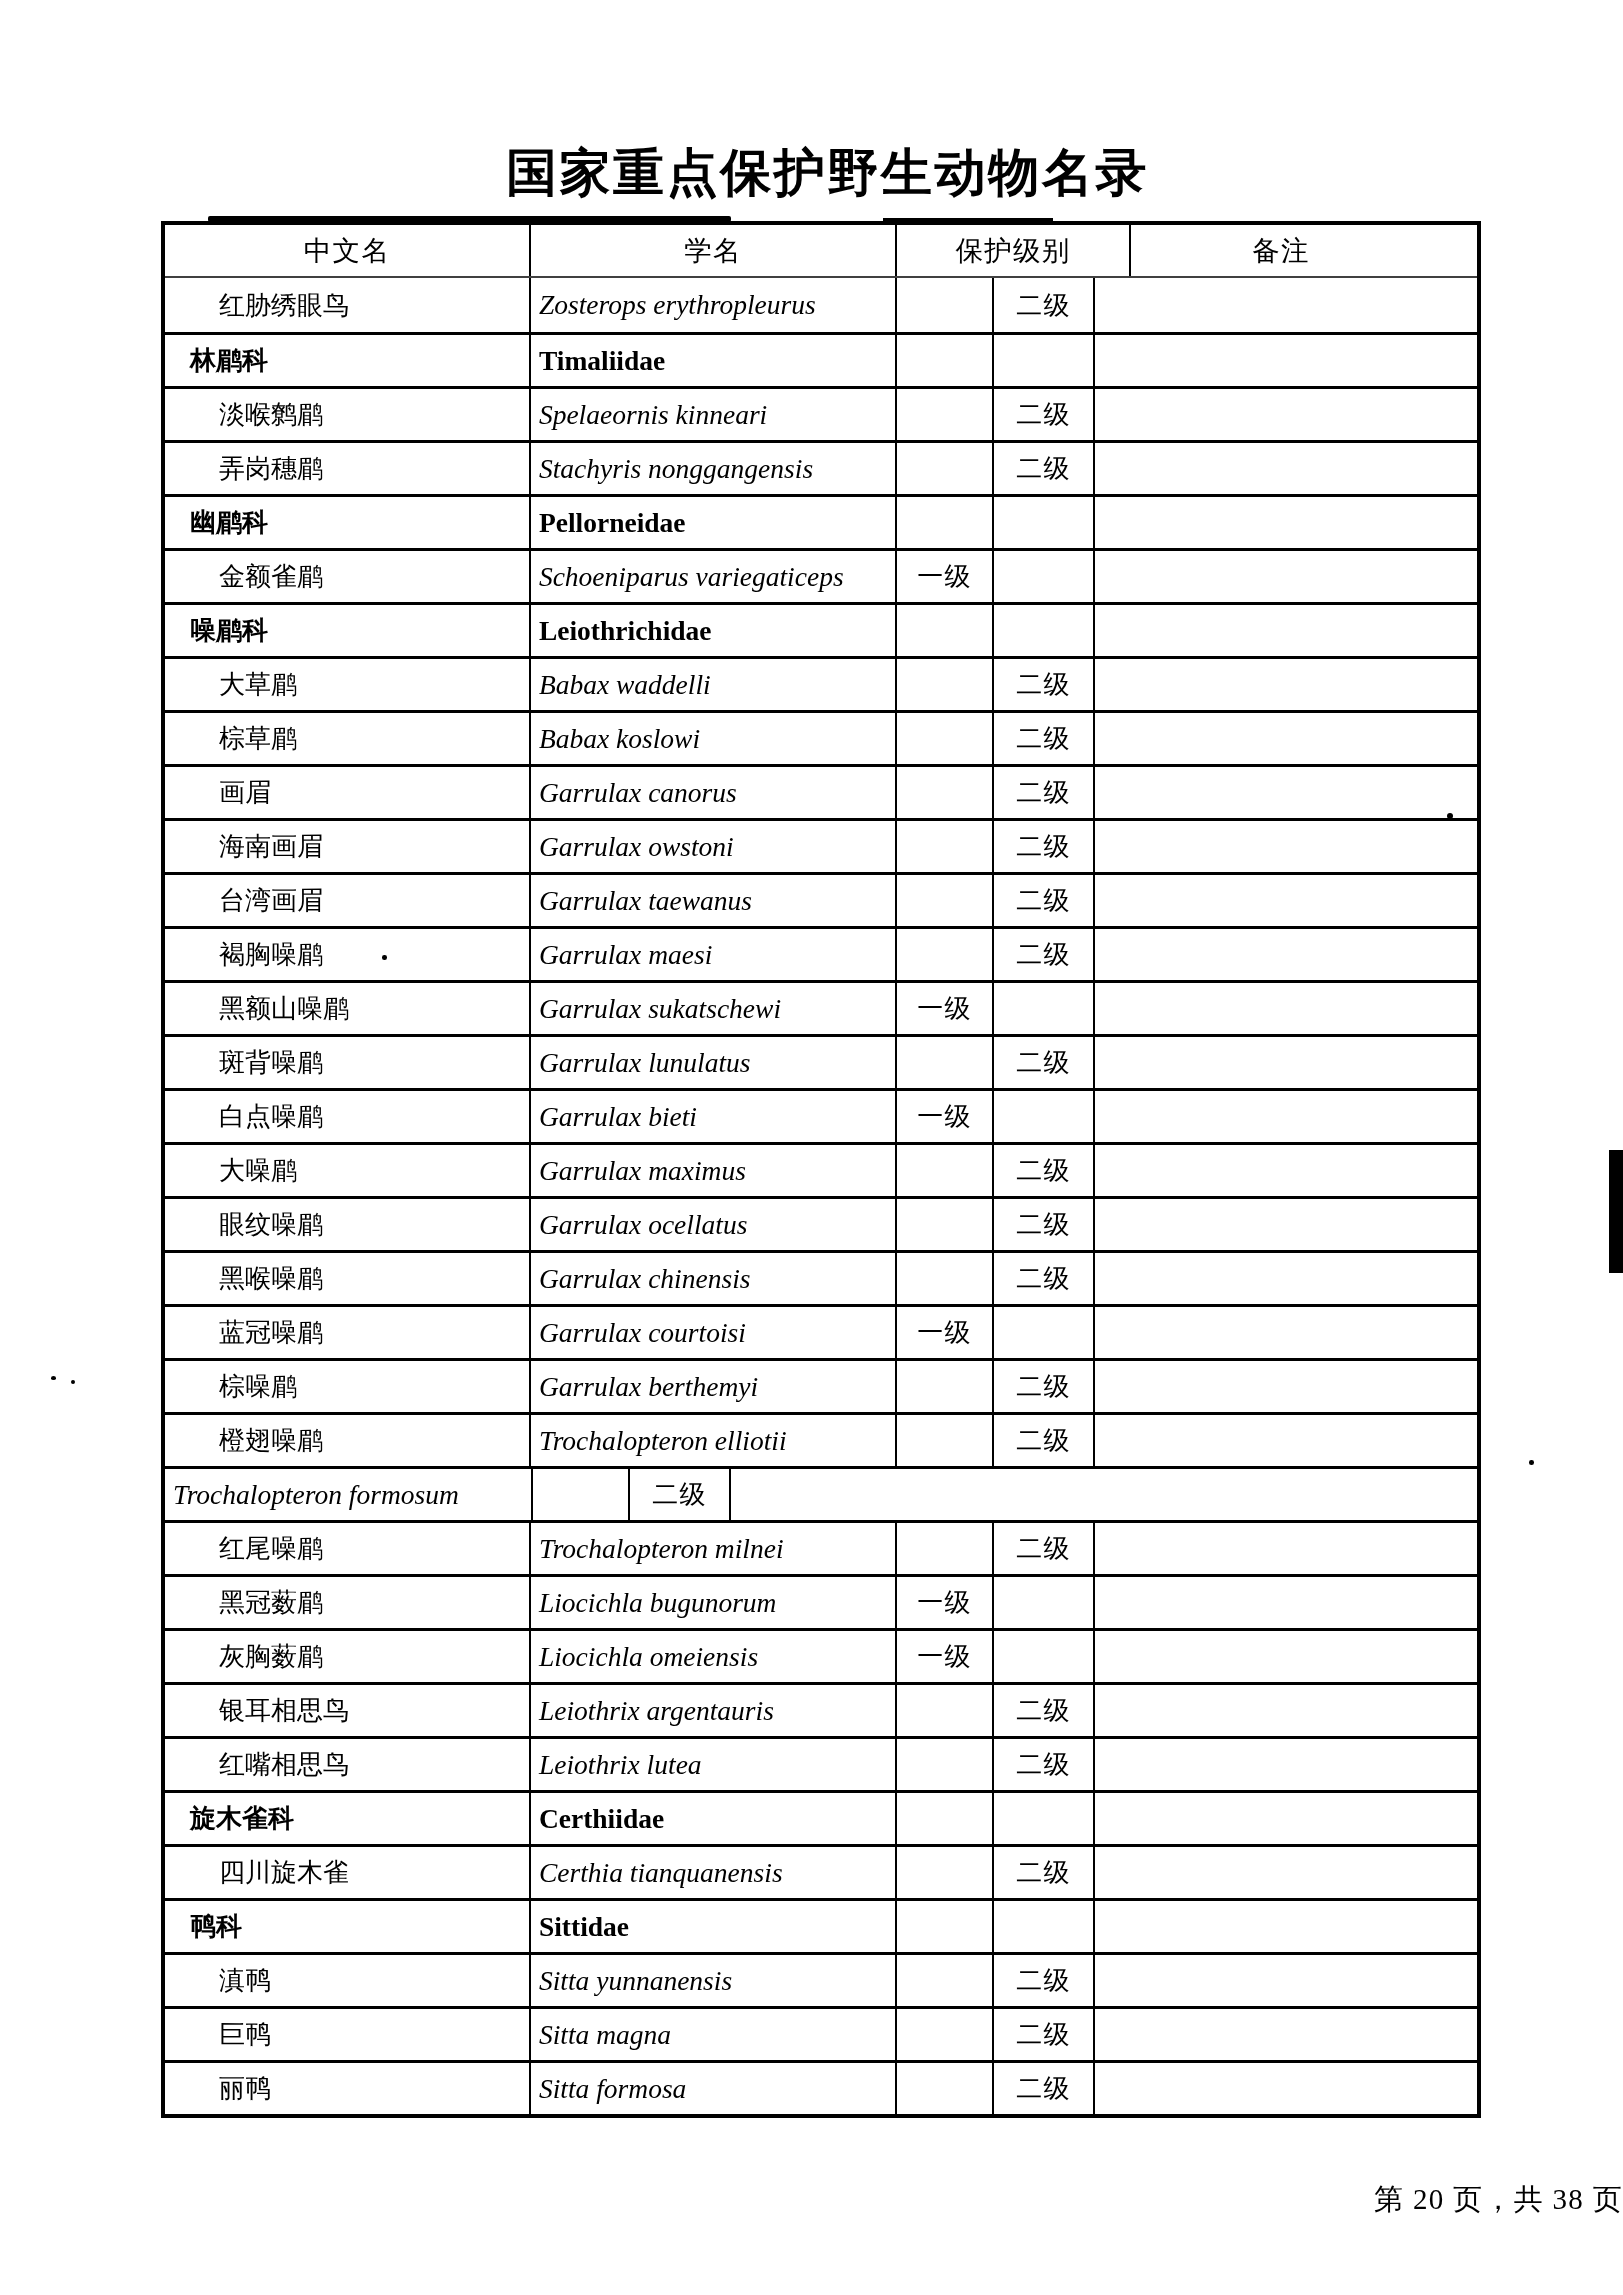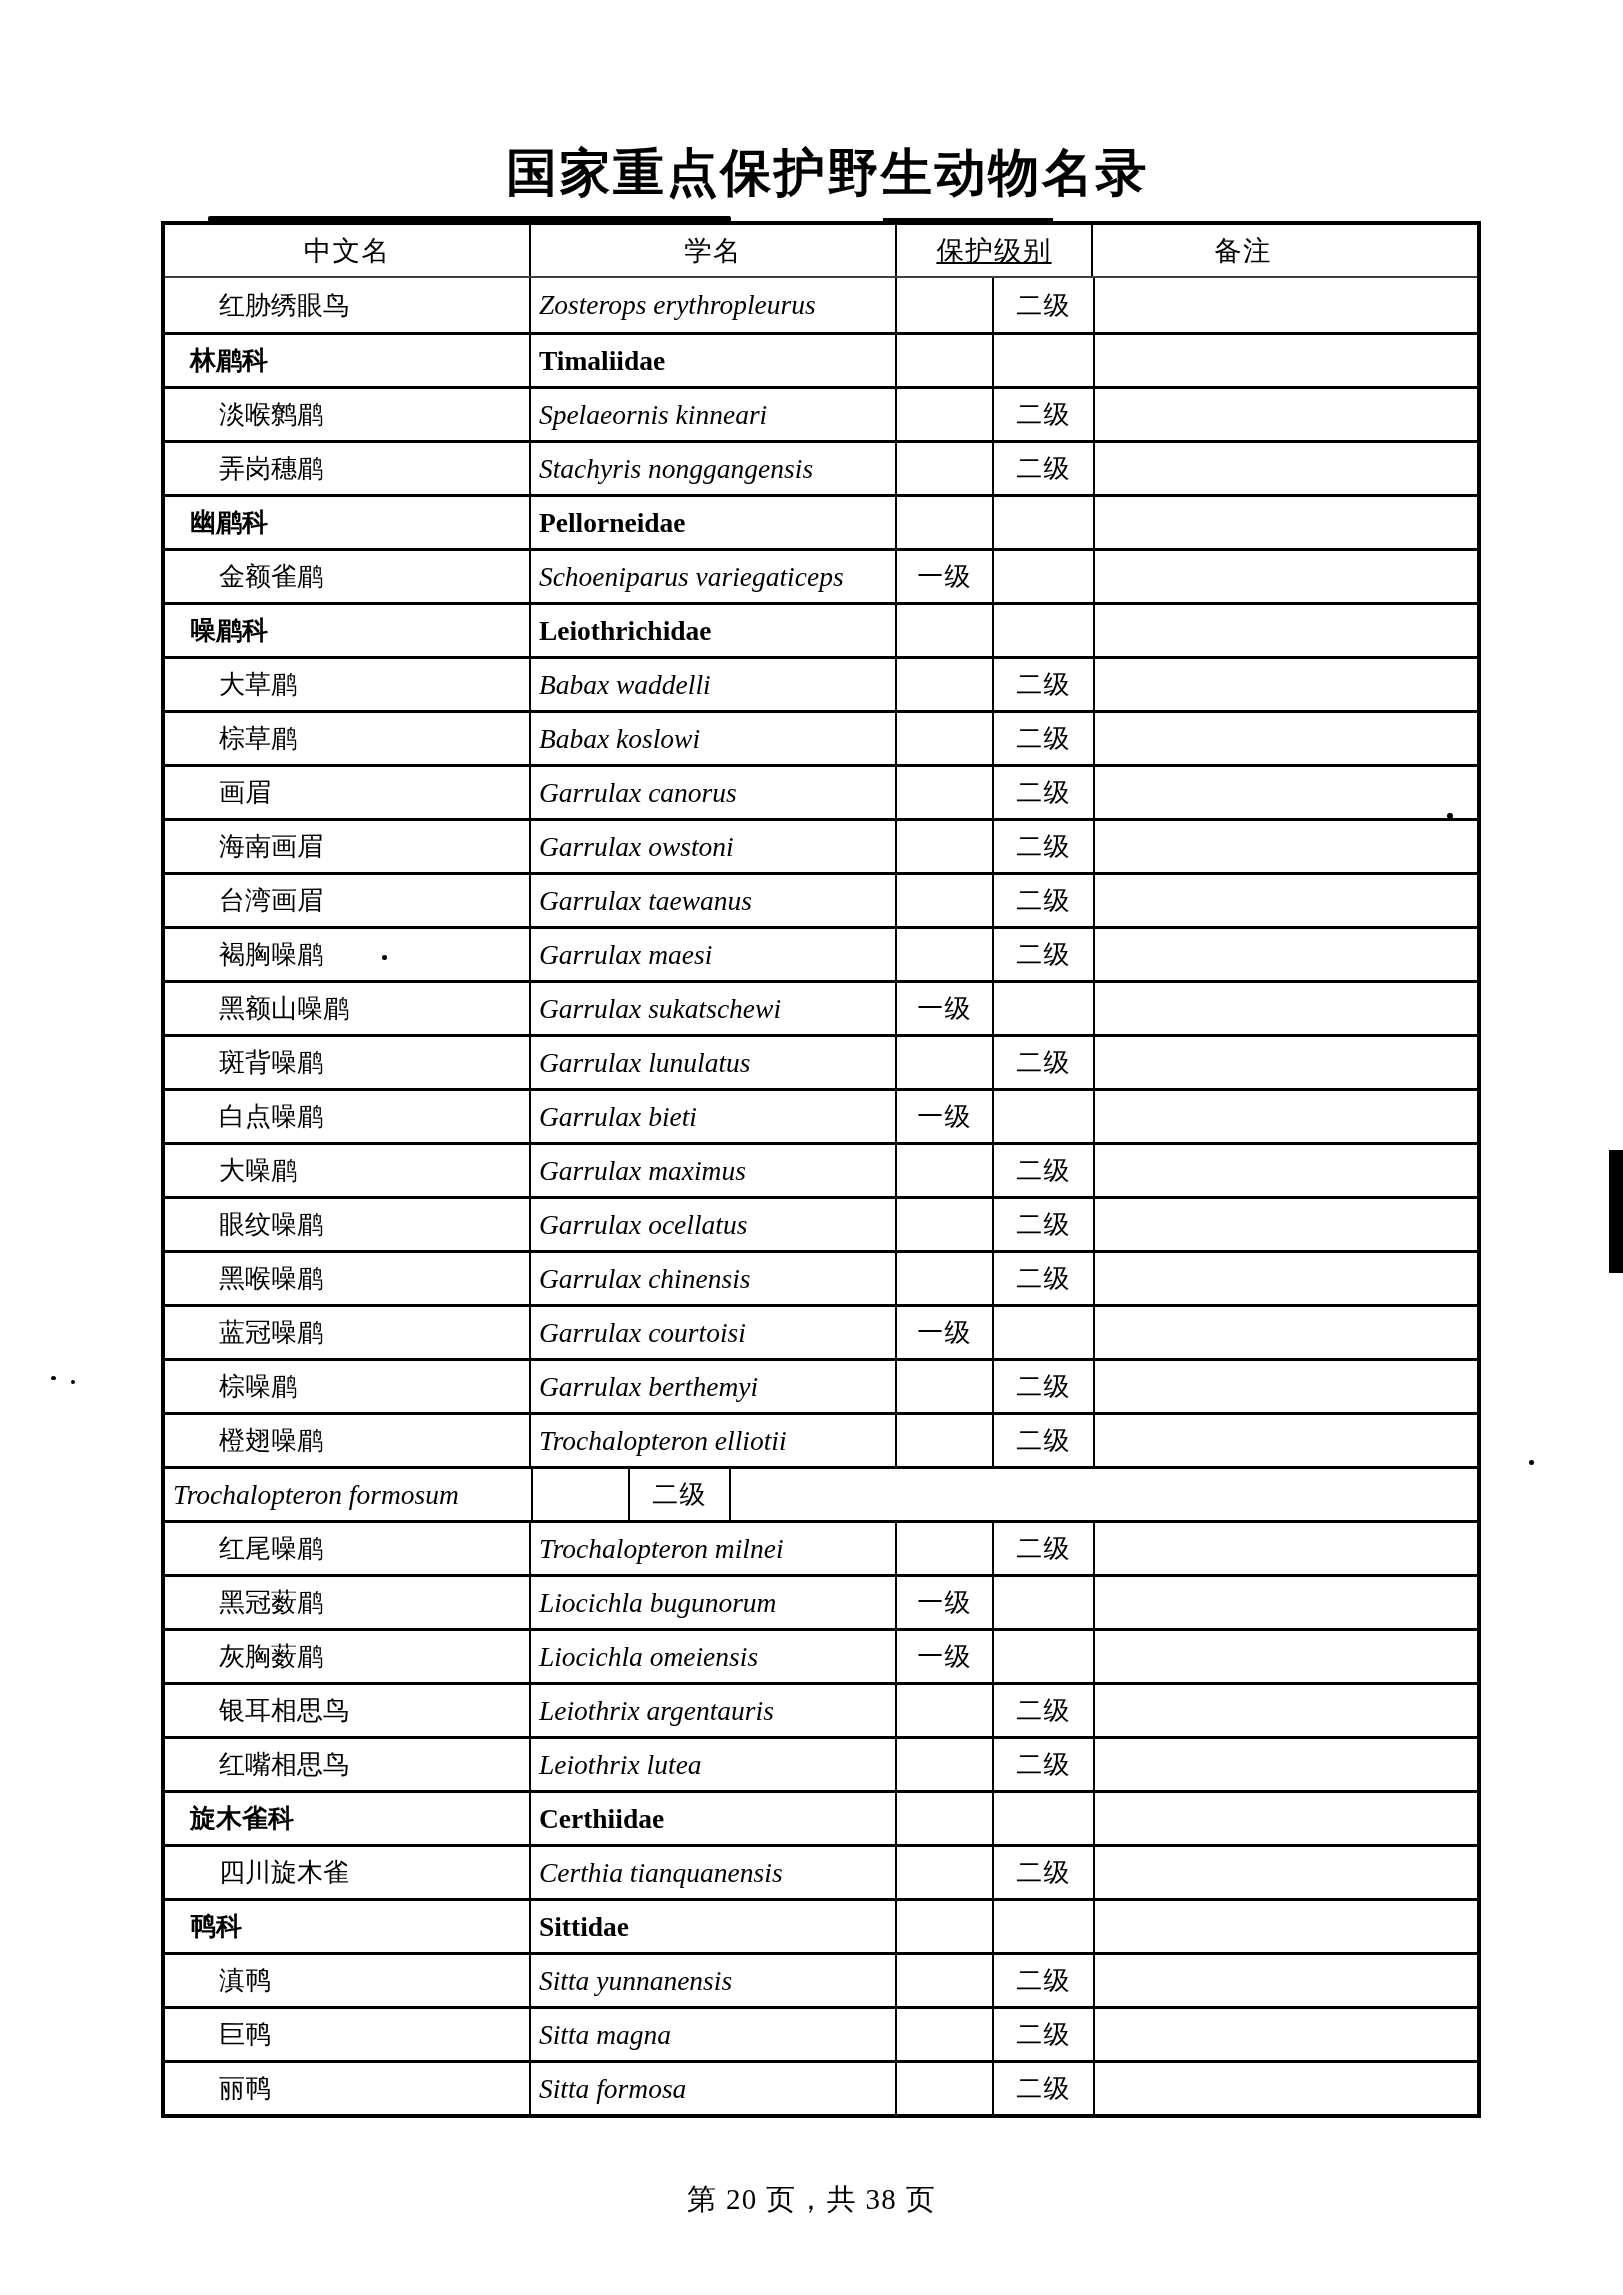--- a/index.html
+++ b/index.html
@@ -33,35 +33,35 @@
     font-size:26px;
     overflow:hidden;
     white-space:nowrap;
   }
   .cell + .cell{border-left:2.6px solid #000;}
   .hc{justify-content:center;font-size:27.5px;letter-spacing:1.3px;}
   .c1{width:364px;}
   .c2{width:366px;}
   .c3a{width:97px;}
   .c3b{width:101px;}
-  .c3h{width:196px;text-decoration:underline;}
+  .c3h{width:234px;}
   .c4{width:302px;}
   .cell-cn{padding-left:54px;}
   .cell-sci{
     padding-left:7.9px;
     font-style:italic;
     font-size:27.5px;
     font-family:"Liberation Serif","DejaVu Serif",serif;
   }
   .lvl{justify-content:center;letter-spacing:1.3px;}
   .family .cell-cn{padding-left:25px;font-weight:700;}
   .family .cell-sci{font-style:normal;font-weight:700;}
   .page-footer{
     position:absolute;top:2180px;left:0;width:100%;
-    text-align:center;
+    text-align:right;
     font-size:29px;letter-spacing:1.3px;
   }
   
   .artifact{position:absolute;background:#000;}
   .a-top-smudge{left:208px;top:216px;width:523px;height:5.9px;border-radius:2px;}
   .a-top-smudge2{left:883px;top:218px;width:170px;height:3.9px;}
   .a-right-bar{left:1609px;top:1150px;width:14.4px;height:123px;}
   .a-dot1{left:1447px;top:813px;width:5.9px;height:5.9px;border-radius:50%;}
   .a-dot2{left:382px;top:955px;width:4.6px;height:4.6px;border-radius:50%;}
   .a-dot3{left:51px;top:1376px;width:5.2px;height:3.9px;border-radius:50%;}

